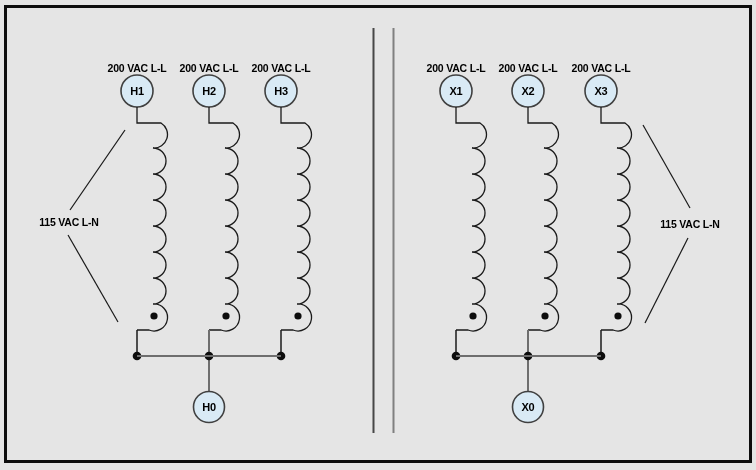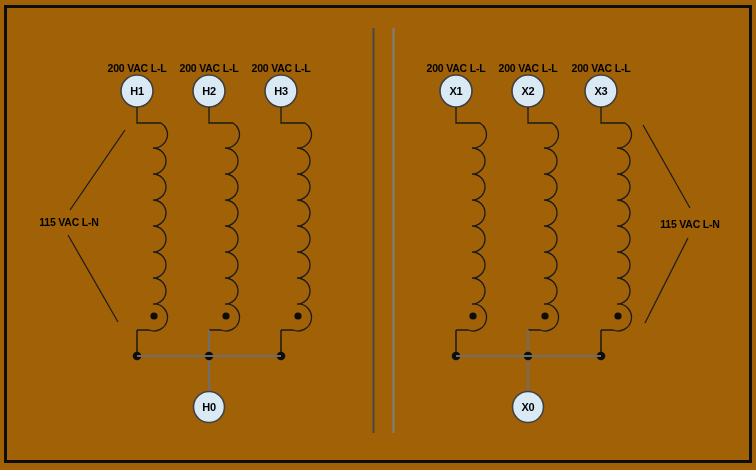--- a/index.html
+++ b/index.html
@@ -1,16 +1,16 @@
 <!DOCTYPE html>
 <html><head>
 <meta charset="utf-8">
 <style>
   html,body{margin:0;padding:0;background:#ffffff;}
-  .stage{position:relative;width:756px;height:470px;background:#a16207;overflow:hidden;
+  .stage{position:relative;width:756px;height:470px;background:#e5e5e5;overflow:hidden;
          font-family:"Liberation Sans",sans-serif;}
   svg{display:block;}
   text{font-family:"Liberation Sans",sans-serif;font-weight:bold;fill:#000;}
   .volt-label{font-size:10.5px;letter-spacing:-0.2px;}
   .term-label{font-size:11px;letter-spacing:-0.2px;}
   .ltn-label{font-size:10.5px;letter-spacing:-0.2px;}
   .coil{fill:none;stroke:#1a1a1a;stroke-width:1.3px;}
   .wire-black{stroke:#1a1a1a;stroke-width:1.5px;}
   .wire-gray{stroke:#6e6e6e;stroke-width:2px;}
   .diag{stroke:#1a1a1a;stroke-width:1.2px;}

